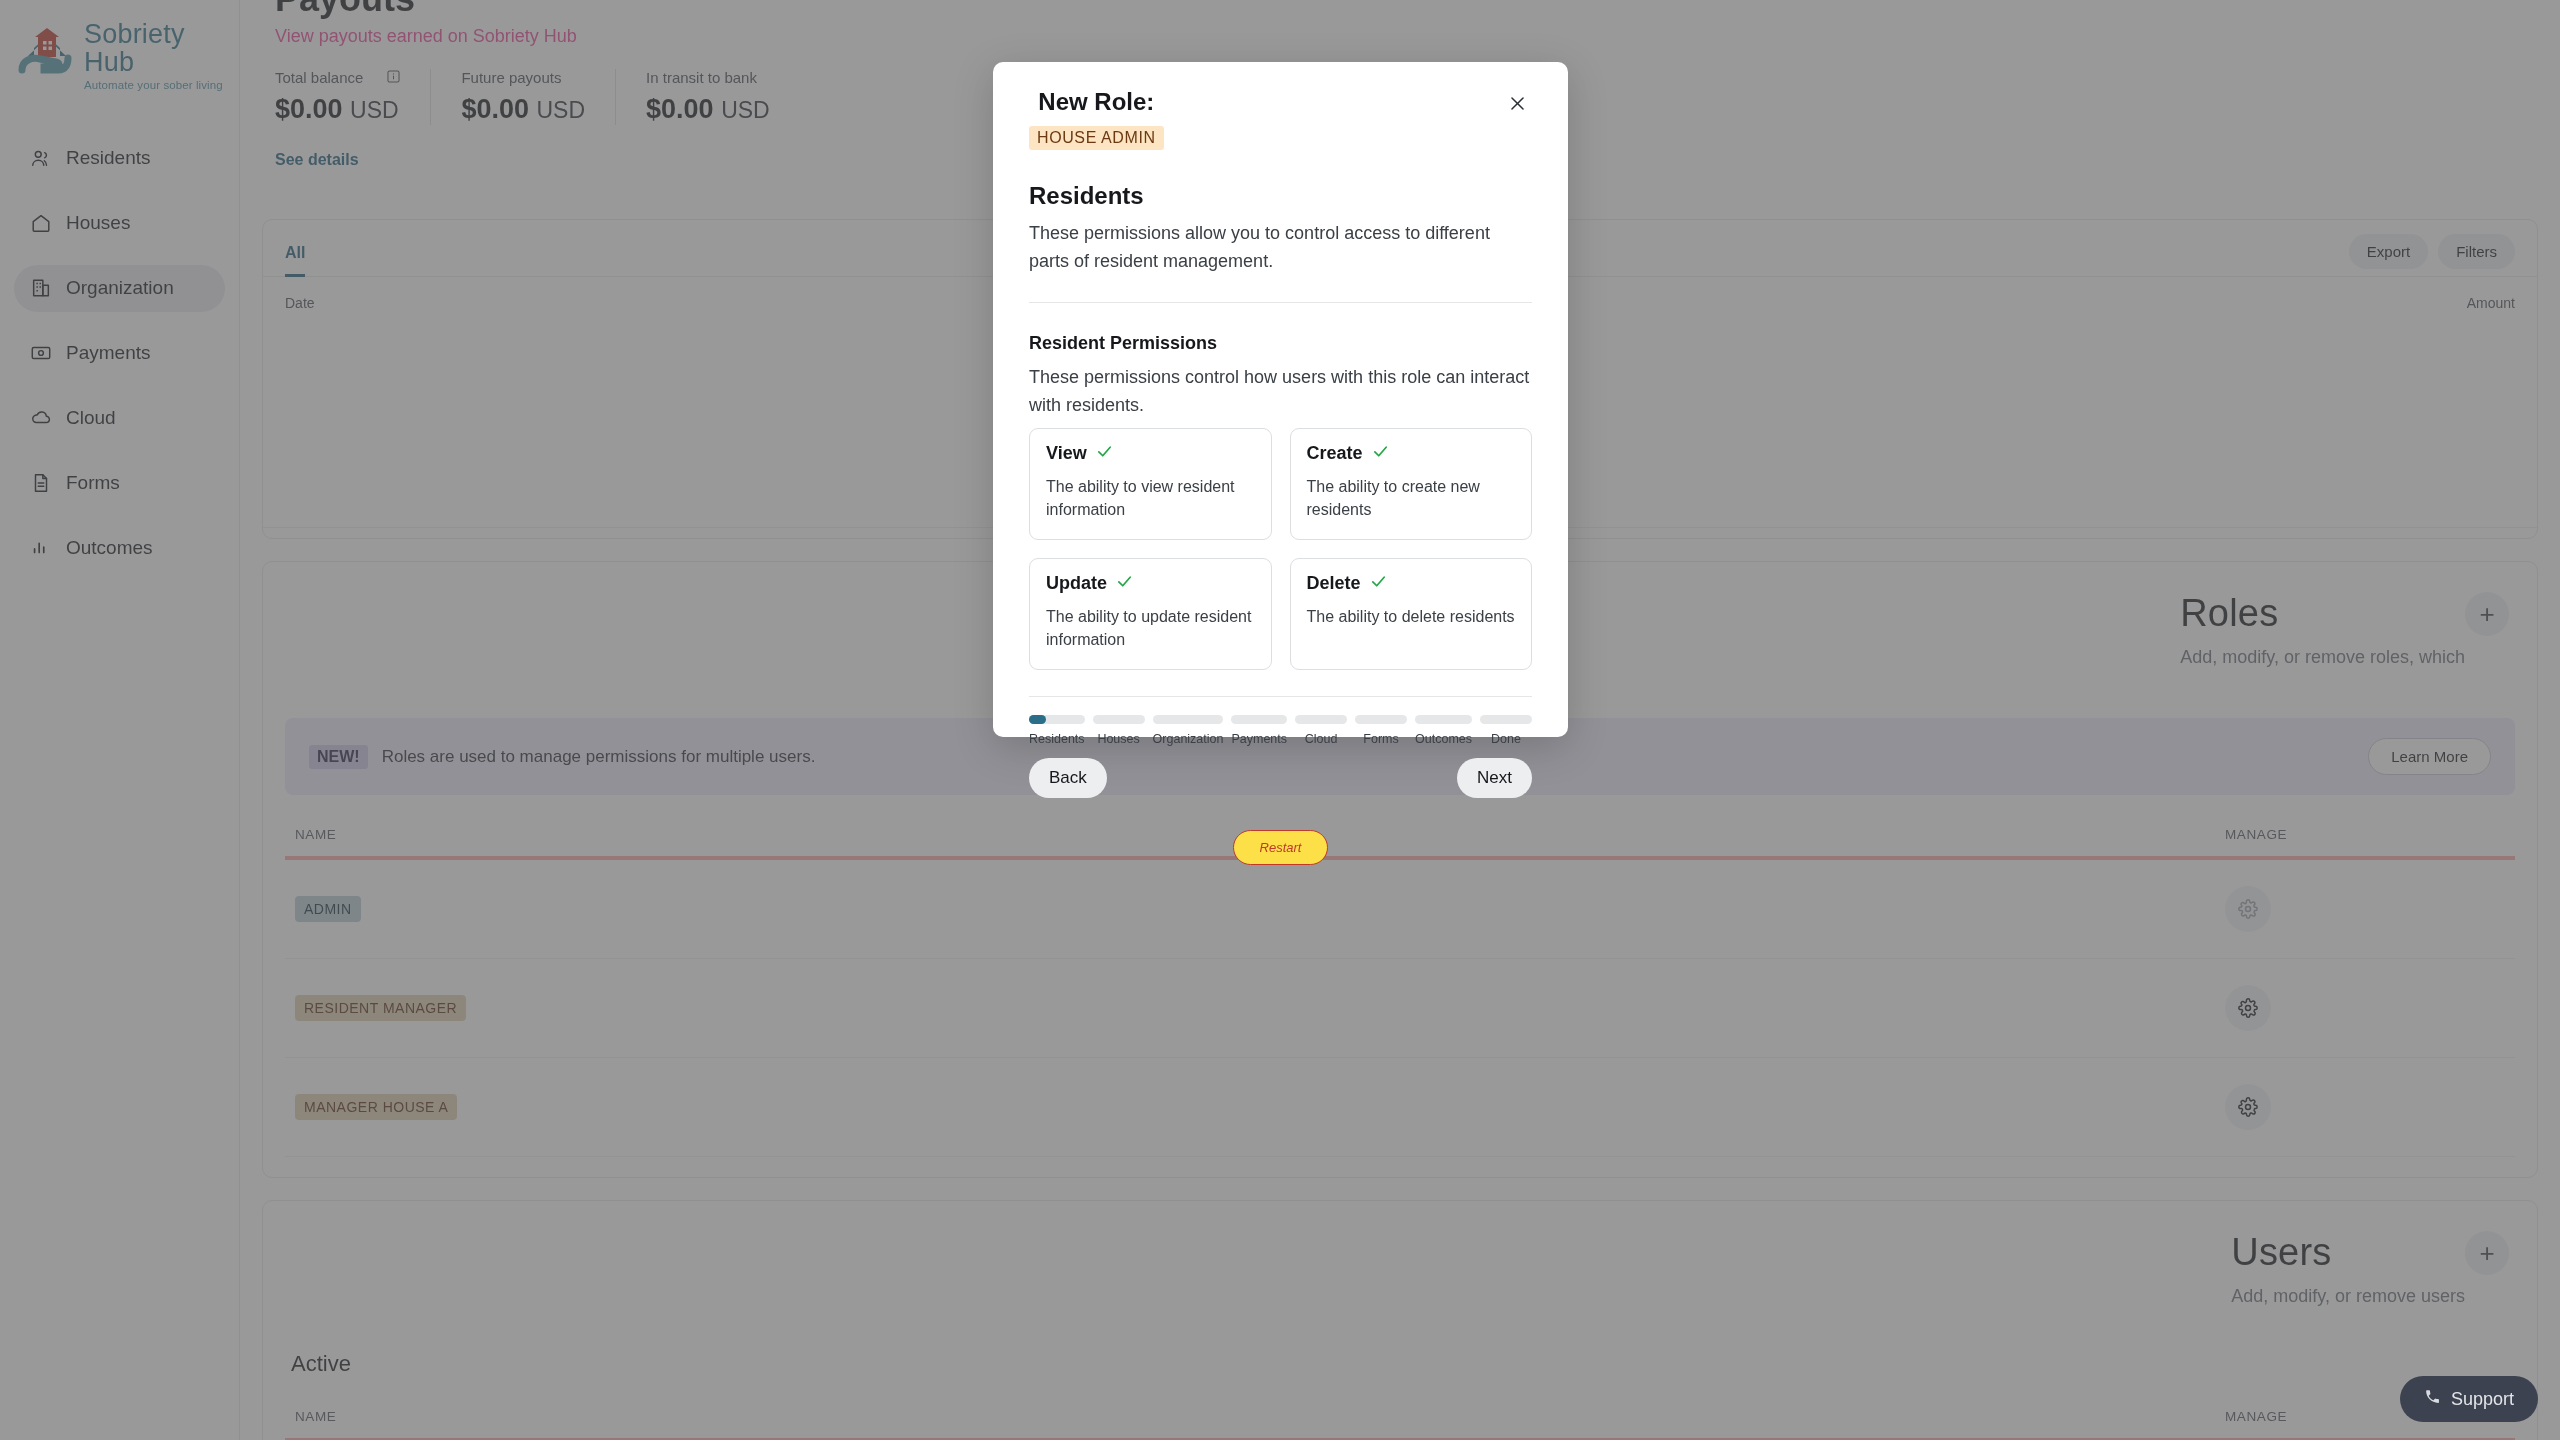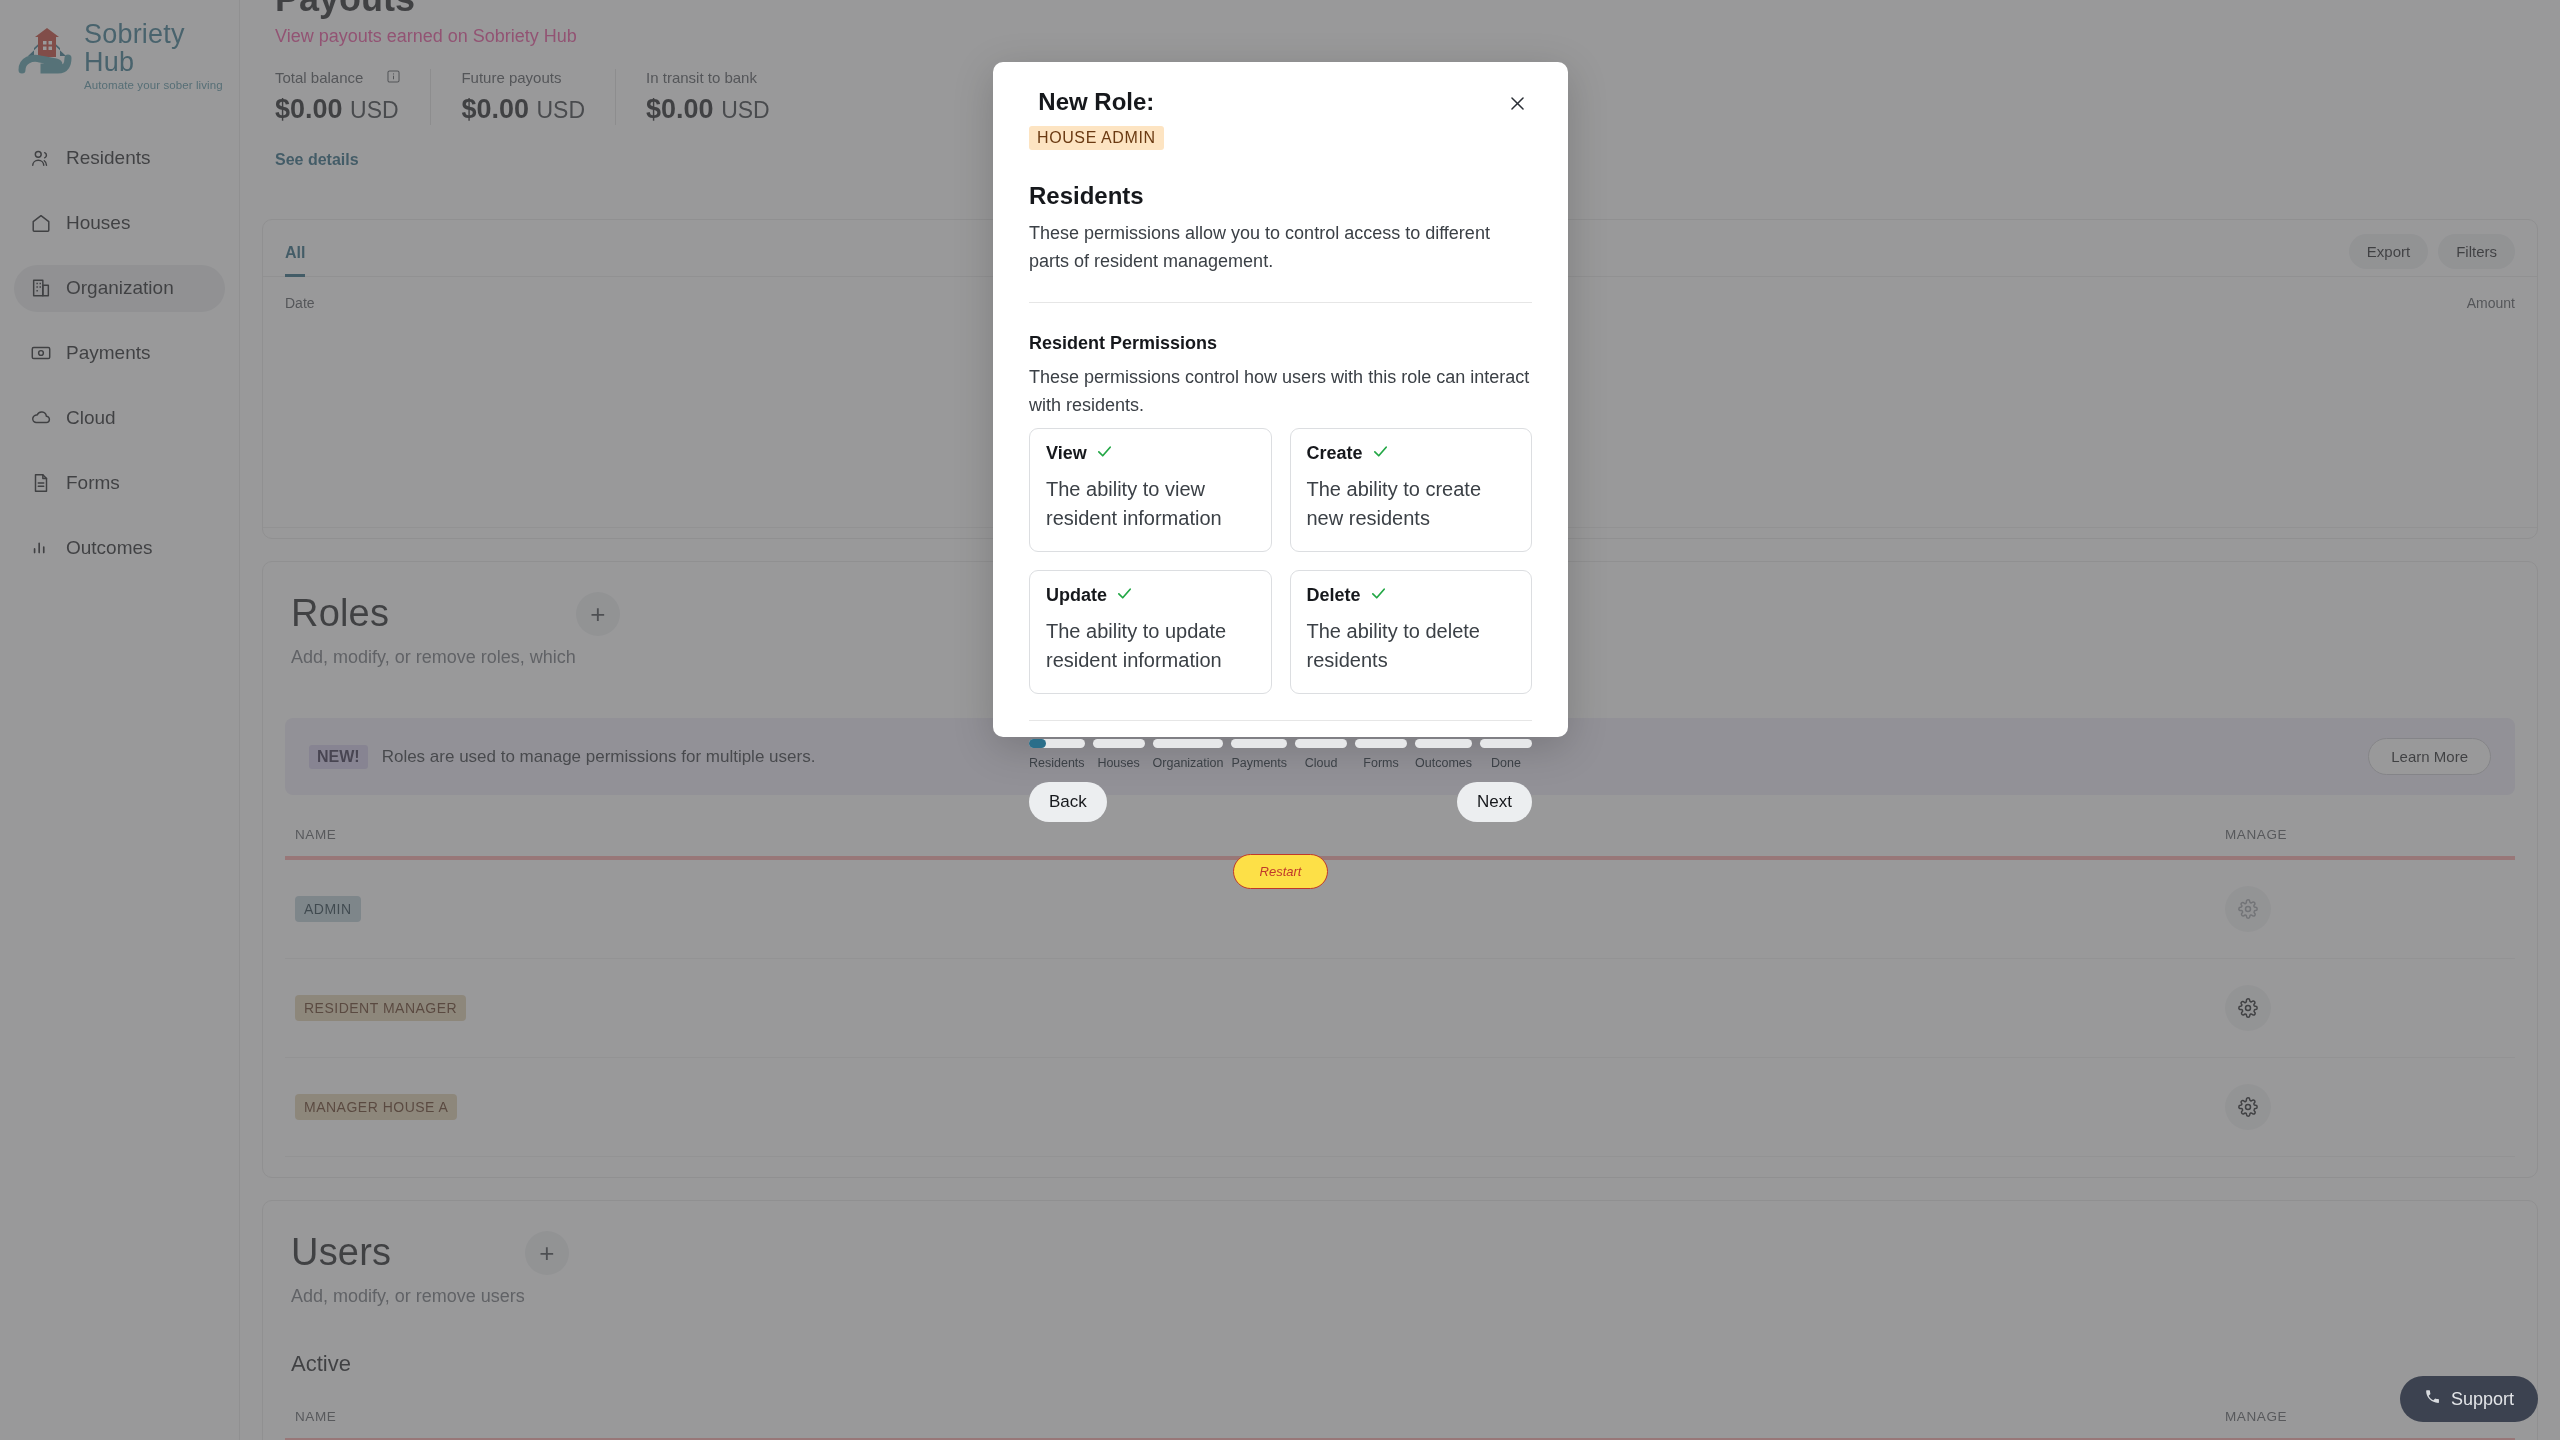--- a/index.html
+++ b/index.html
@@ -73,21 +73,21 @@
   .paycard-divider { height:1px; background:#e9e9e9; margin-top:-1px; }
   .table-head { display:flex; justify-content:space-between; padding: 18px 22px 16px 22px; font-size:14px; color:#4b4f55; }
   .paycard-body { height: 200px; }
   .paycard-foot { height:1px; background:#ececec; margin: 0 0 0 0;}
 
   
   .section {
     margin: 22px 22px 0 22px; border:1px solid #e6e6e6; border-radius:10px;
     background:#fff; padding: 30px 0 20px 0; position:relative;
   }
-  .sec-head { display:flex; align-items:flex-start; justify-content:flex-start; padding: 0 28px; }
+  .sec-head { display:flex; align-items:flex-start; justify-content:flex-end; padding: 0 28px; }
   .sec-title { font-size:38px; color:#16181c; font-weight:400; letter-spacing:.2px; }
   .sec-sub { font-size:18px; color:#6b6f76; margin-top:12px; }
   .round-add {
     width:44px; height:44px; border-radius:50%; background:#eceef0;
     display:flex; align-items:center; justify-content:center;
     font-size:26px; color:#3b3f45; cursor:pointer; line-height:0;
   }
 
   .notice {
     margin: 50px 22px 0 22px; background:#eceaf6; border-radius:8px;
@@ -127,21 +127,21 @@
   .role-chip { background:#fde4c2; color:#6b3a12; font-size:16px; letter-spacing:.6px; padding:3px 8px; border-radius:3px; font-weight:400;}
   .x-btn { width:30px; height:30px; display:flex; align-items:center; justify-content:center; cursor:pointer; color:#2b2f36;}
   .modal-h2 { font-size:24px; color:#16181c; font-weight:700; margin: 32px 0 0 0;}
   .modal-p { font-size:18px; color:#3b4046; line-height:1.55; margin-top: 10px; }
   .modal-rule { height:1px; background:#e6e6e6; margin: 26px 0 0 0; }
   .modal-h3 { font-size:18px; color:#16181c; font-weight:700; margin-top: 30px; }
 
   .perm-grid { display:grid; grid-template-columns: 1fr 1fr; gap: 18px 18px; margin-top: 8px; }
   .perm-card { border:1px solid #dcdee1; border-radius:9px; padding: 14px 16px 18px 16px; cursor:pointer; }
   .perm-title { font-size:18px; color:#16181c; font-weight:700; display:flex; align-items:center; gap:9px; }
-  .perm-desc { font-size:20px; color:#3b4046; line-height:1.45; margin-top: 10px; }
+  .perm-desc { font-size:16px; color:#3b4046; line-height:1.45; margin-top: 10px; }
 
   .modal-rule2 { height:1px; background:#e6e6e6; margin: 26px 0 0 0; }
 
   .stepper { display:flex; gap: 8px; margin-top: 18px; }
   .step { flex:1; }
   .step-bar { height: 9px; border-radius: 6px; background:#e6e7e9; position:relative; }
   .step.active .step-bar::before {
     content:""; position:absolute; left:0; top:0; height:9px; width:17px;
     border-radius:6px; background:#2a6e8a;
   }

